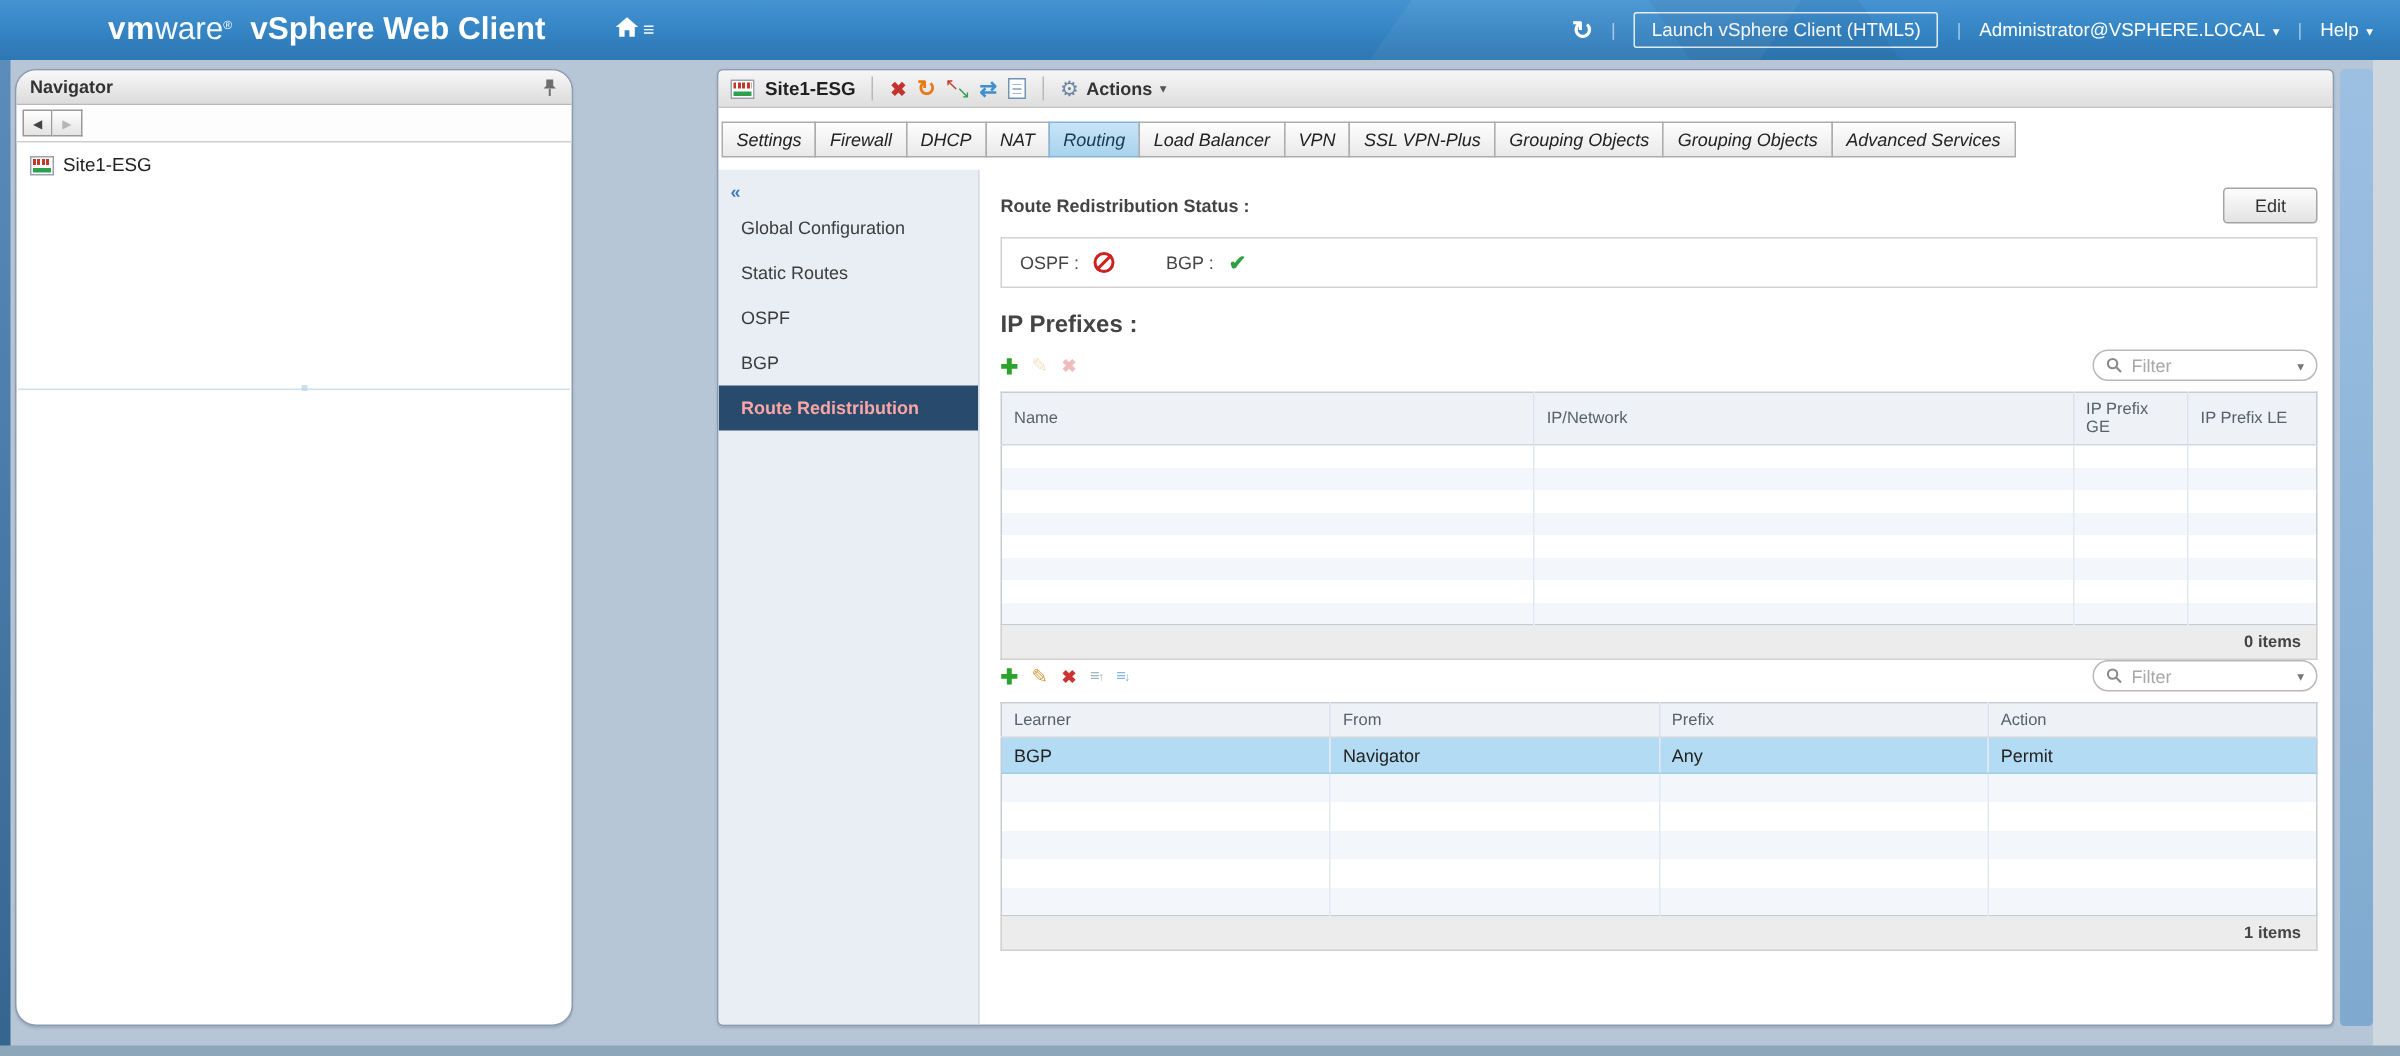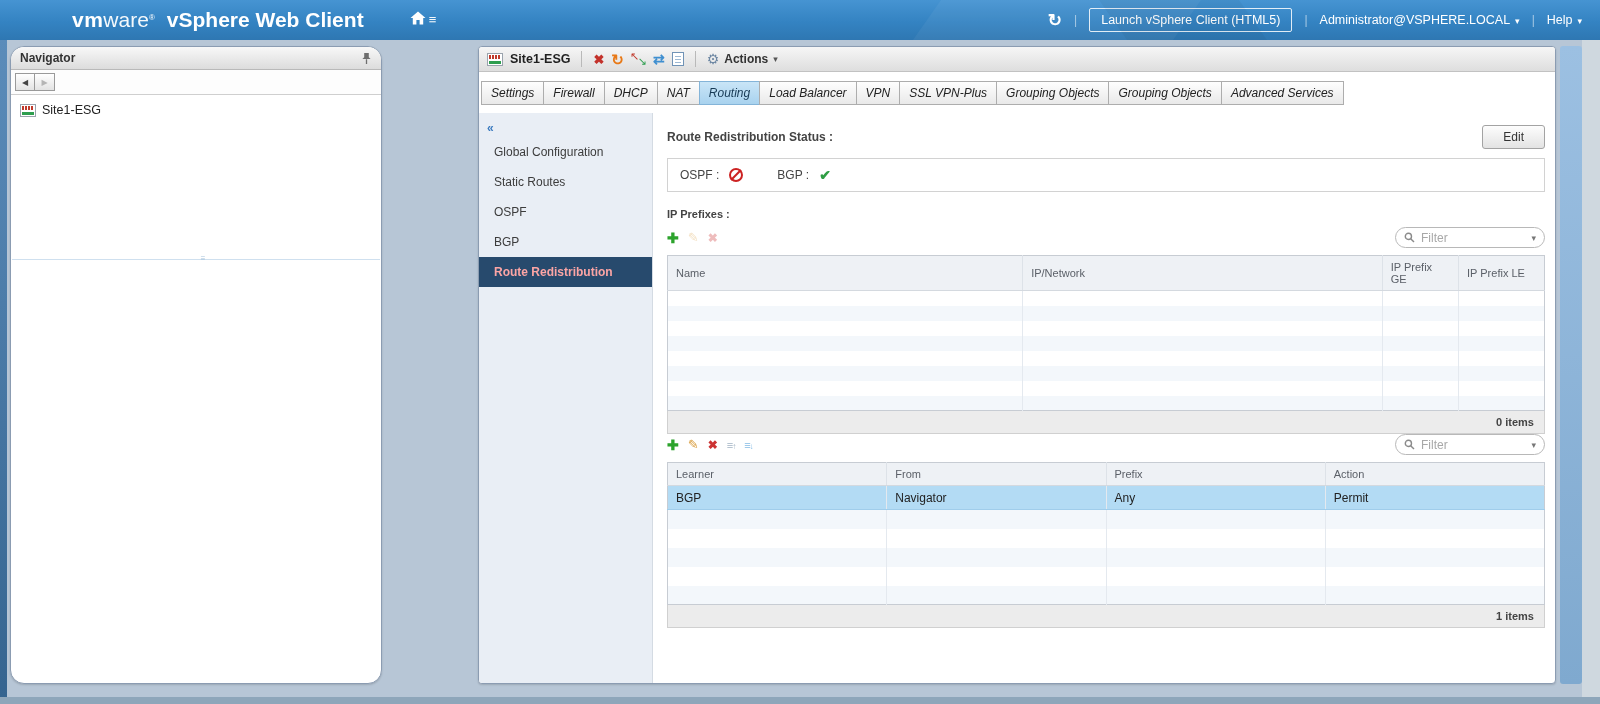--- a/index.html
+++ b/index.html
@@ -121,21 +121,21 @@
   .edit-btn { padding:4px 20px; font-size:12px; color:#333; border:1px solid #a3a3a3; border-radius:3px;
     background:linear-gradient(180deg,#fdfdfd,#e3e3e3); cursor:pointer; }
   .status-box { border:1px solid #d2d2d2; padding:8px 12px; display:flex; align-items:center; gap:10px; margin-bottom:16px; }
   .status-label { font-size:12px; color:#444; }
   .prohibit { width:14px; height:14px; border:2px solid #cc2222; border-radius:50%; position:relative; display:inline-block; }
   .prohibit::after { content:''; position:absolute; left:-2px; top:4px; width:14px; height:2px;
     background:#cc2222; transform:rotate(-45deg); }
   .checkmark { color:#2f9e44; font-weight:bold; font-size:14px; }
   .gap20 { width:14px; }
 
-  .tbl-section-heading { font-size:11px; font-weight:bold; color:#444; margin:14px 0 7px; }
+  .tbl-section-heading { font-size:16px; font-weight:bold; color:#444; margin:14px 0 7px; }
   .tbl-toolbar { display:flex; align-items:center; gap:9px; margin-bottom:7px; }
   .ic-plus { color:#2ca32c; font-size:14px; font-weight:bold; cursor:pointer; }
   .ic-pencil { color:#d89b3a; font-size:13px; cursor:pointer; }
   .ic-x { color:#cc3333; font-size:12px; font-weight:bold; cursor:pointer; }
   .dim { opacity:0.32; cursor:default; }
   .ic-move { font-size:11px; cursor:pointer; letter-spacing:-1px; }
   .ic-move small { font-size:8px; }
   .mv-up { color:#a3b4c4; }
   .mv-dn { color:#85bbe4; }
   .filter-pill { margin-left:auto; width:150px; height:21px; border:1px solid #b8b8b8; border-radius:11px;

